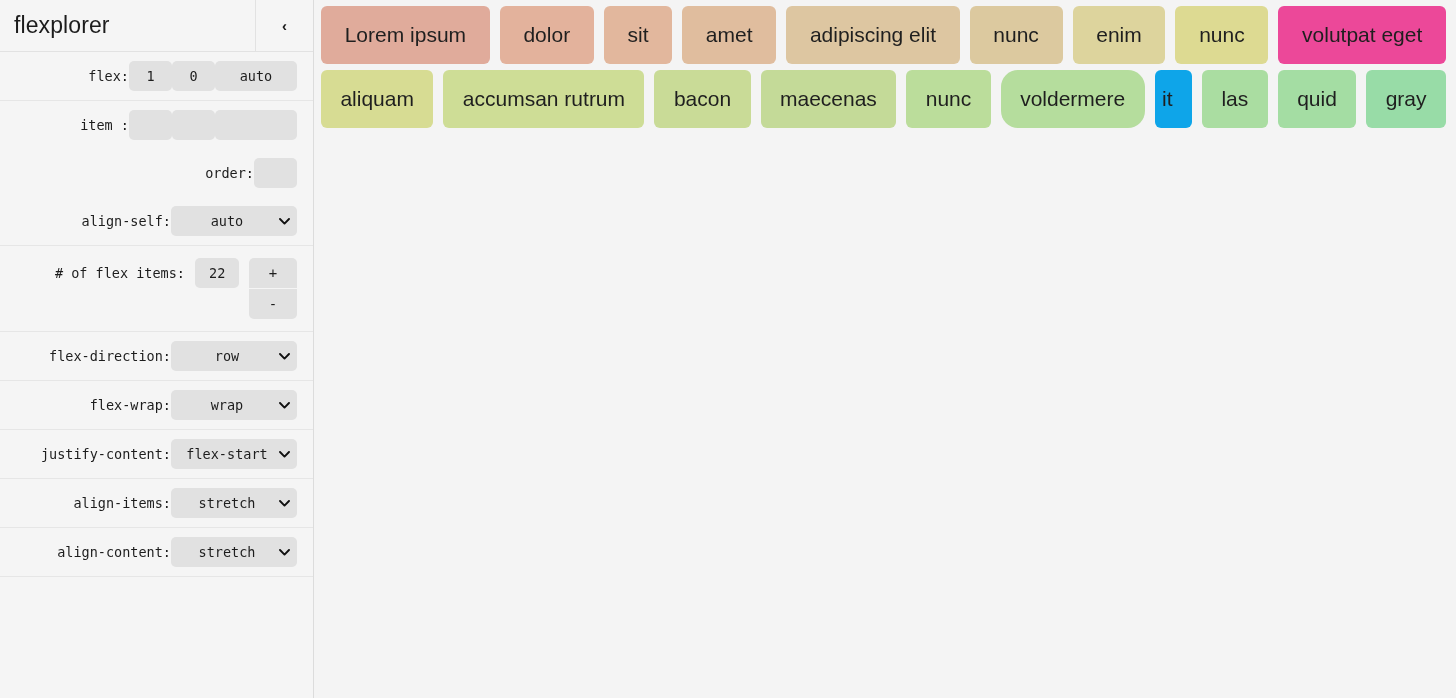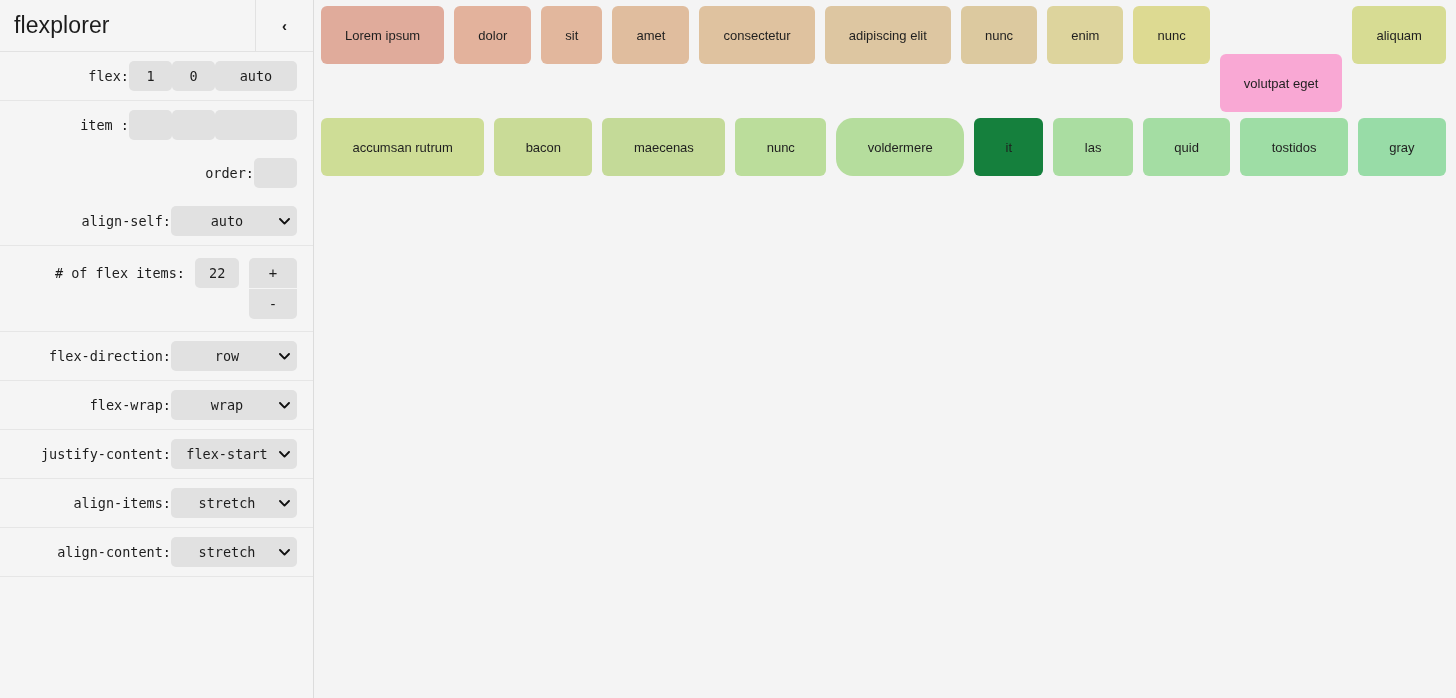--- a/index.html
+++ b/index.html
@@ -218,21 +218,21 @@
   }
   .flex-item {
     flex: 1 0 auto;
     margin: 0 10px 6px 0;
     height: 58px;
     border-radius: 6px;
     display: flex;
     align-items: center;
     justify-content: center;
     font-family: "Liberation Sans", sans-serif;
-    font-size: 13px;
+    font-size: 21px;
     color: #1f1f1f;
     padding: 0 18px;
     box-sizing: border-box;
     white-space: nowrap;
     cursor: pointer;
   }
 </style>
 </head>
 <body>
 
@@ -374,33 +374,31 @@
     </div>
 
   </div>
 
   <div id="main">
     <div id="flex-container" style="background: rgb(244, 244, 244);">
         <div class="flex-item" style="background: rgb(224, 171, 155);">Lorem ipsum</div>
         <div class="flex-item" style="background: rgb(227, 178, 156);">dolor</div>
         <div class="flex-item" style="background: rgb(226, 183, 157);">sit</div>
         <div class="flex-item" style="background: rgb(224, 189, 158);">amet</div>
-        <div class="flex-item" style="background: rgb(223, 194, 159);">consectetur</div>
         <div class="flex-item" style="background: rgb(221, 198, 161);">adipiscing elit</div>
         <div class="flex-item" style="background: rgb(220, 201, 159);">nunc</div>
         <div class="flex-item" style="background: rgb(221, 212, 157);">enim</div>
         <div class="flex-item" style="background: rgb(221, 218, 146);">nunc</div>
-        <div class="flex-item" style="background: #f9a8d4; margin-top: 48px;">volutpat eget</div>
+        <div class="flex-item" style="background: #ec4899;">volutpat eget</div>
         <div class="flex-item" style="background: rgb(215, 220, 147);">aliquam</div>
         <div class="flex-item" style="background: rgb(206, 221, 150);">accumsan rutrum</div>
         <div class="flex-item" style="background: rgb(201, 219, 151);">bacon</div>
         <div class="flex-item" style="background: rgb(196, 218, 152);">maecenas</div>
         <div class="flex-item" style="background: rgb(187, 221, 155);">nunc</div>
         <div class="flex-item" style="background: rgb(181, 221, 157); border-radius: 17px;">voldermere</div>
-        <div class="flex-item" style="background: #15803d;">it</div>
+        <div class="flex-item" style="background: #0ea5e9; padding-left: 6px;">it</div>
         <div class="flex-item" style="background: rgb(170, 221, 161);">las</div>
         <div class="flex-item" style="background: rgb(164, 221, 163);">quid</div>
-        <div class="flex-item" style="background: rgb(158, 221, 165);">tostidos</div>
         <div class="flex-item" style="background: rgb(152, 220, 167);">gray</div>
       </div>
   </div>
 
 </div>
 
 </body></html>

